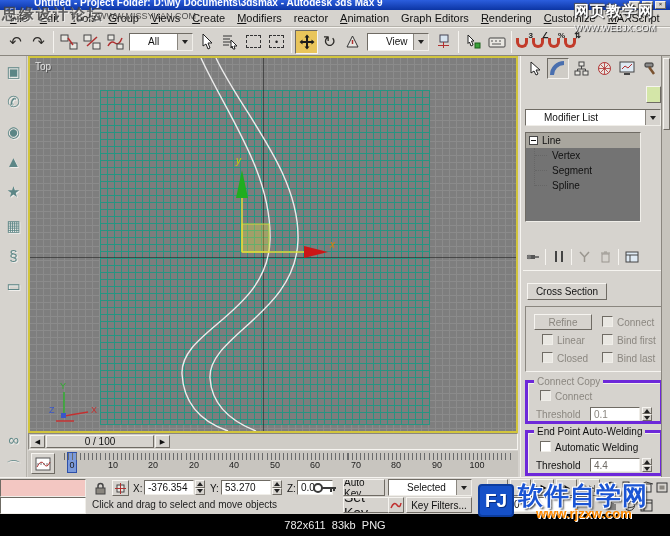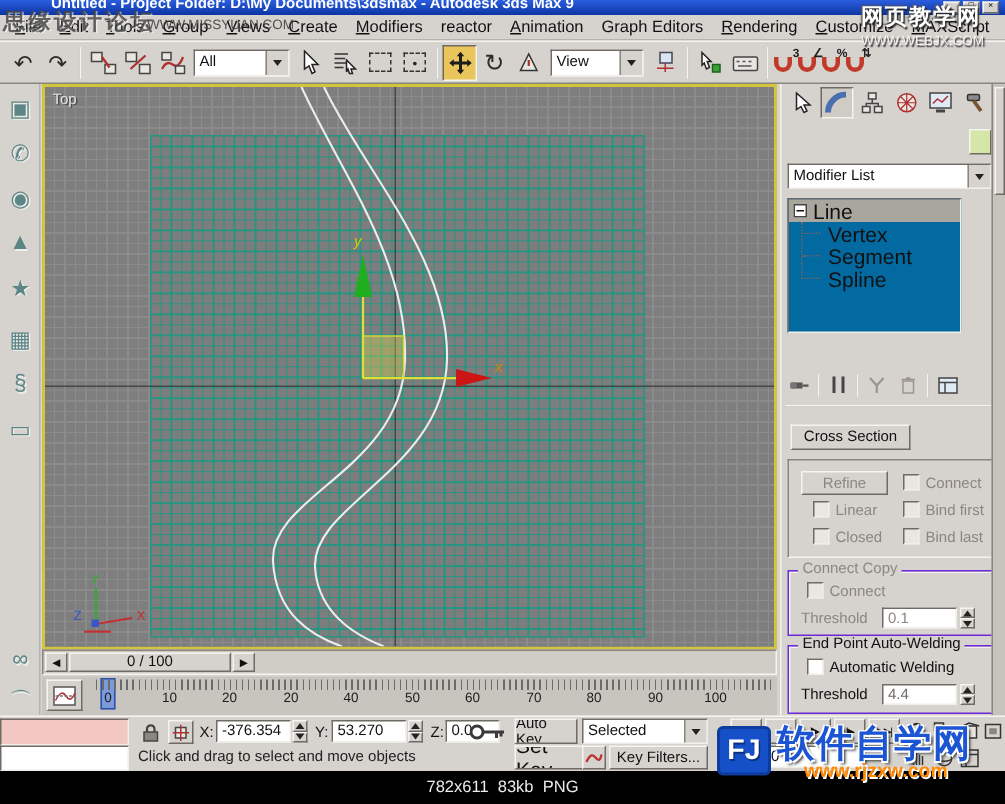--- a/index.html
+++ b/index.html
@@ -25,21 +25,21 @@
 .title-text{position:absolute;left:34px;top:-3px;color:#fff;font-size:10px;font-weight:bold;white-space:nowrap}
 .winbtns{position:absolute;right:4px;top:1px;display:flex;gap:2px}
 .winbtn{width:11px;height:8px;background:#d6d3ce;border:1px solid;border-color:#f6f4f0 #6f6b64 #6f6b64 #f6f4f0;font-size:6px;line-height:5px;text-align:center;color:#111}
 .menubar{position:absolute;left:0;top:10px;width:670px;height:17px;display:flex;align-items:center;padding-left:4px;border-bottom:1px solid #b5b2ab}
 .menubar span{padding:0 6px;white-space:nowrap}
 .menubar span::first-letter{text-decoration:underline}
 .menubar span.na::first-letter{text-decoration:none}
 .toolbar{position:absolute;left:0;top:27px;width:670px;height:29px;display:flex;align-items:center;padding-left:4px;border-top:1px solid #f6f4f0;border-bottom:1px solid #8a867f;overflow:hidden}
 .ticon{width:23px;height:24px;display:flex;align-items:center;justify-content:center;font-size:15px;color:#2e2c29;flex:0 0 auto}
 .dd{height:18px;background:#fff;border:1px solid;border-color:#6f6b64 #f0eee9 #f0eee9 #6f6b64;display:flex;align-items:center;flex:0 0 auto}
-.dd .dtext{flex:1;padding:0 3px;font-size:10px;overflow:hidden;white-space:nowrap}
+.dd .dtext{flex:1;padding:0 18px;font-size:10px;overflow:hidden;white-space:nowrap}
 .dd .dbtn{width:15px;height:100%;background:#d6d3ce;border-left:1px solid #8a867f;display:flex;align-items:center;justify-content:center}
 .dashrect{width:15px;height:13px;border:1px dashed #333;display:flex;align-items:center;justify-content:center}
 .magnet{position:relative;width:16px;height:15px;flex:0 0 auto}
 .magnet i{position:absolute;left:1px;bottom:1px;width:12px;height:10px;border:3px solid #c23b2a;border-top:none;border-radius:0 0 8px 8px}
 .magnet .sup{position:absolute;right:-2px;top:-3px;font-size:8px;font-weight:bold;color:#222}
 
 .shelf{position:absolute;left:0;top:56px;width:27px;height:421px;border-right:1px solid #b5b2ab}
 .shelf .sicon{position:absolute;left:2px;width:23px;height:23px;display:flex;align-items:center;justify-content:center;font-size:15px;color:#5c8686;text-shadow:1px 1px 0 #f0efec}
 
 .viewport{position:absolute;left:28px;top:56px;width:490px;height:377px;border:2px solid #d2c53c;background:#7e7e7e}
@@ -48,32 +48,32 @@
 .teal-plane{position:absolute;left:70px;top:32px;width:330px;height:335px;background-color:#7d7d7d;
  background-image:repeating-linear-gradient(to right,transparent 0 6px,rgba(35,150,130,.95) 6px 7px),repeating-linear-gradient(to bottom,transparent 0 6px,rgba(35,150,130,.95) 6px 7px);
  border:1px solid rgba(35,150,130,.95)}
 .origin-v{position:absolute;left:233px;top:0;width:1px;height:100%;background:rgba(35,35,35,.6)}
 .origin-h{position:absolute;left:0;top:199px;width:100%;height:1px;background:rgba(35,35,35,.6)}
 .vp-label{position:absolute;left:5px;top:3px;color:#e3e3e3;font-size:10px;text-shadow:1px 1px 0 #4c4c4c}
 
 .cmdpanel{position:absolute;left:520px;top:56px;width:150px;height:421px;border-left:1px solid #f6f4f0}
 .cmdtabs{position:absolute;left:3px;top:2px;display:flex;gap:1px}
 .cmdtab{width:22px;height:21px;display:flex;align-items:center;justify-content:center}
-.stackbox{position:absolute;left:4px;top:76px;width:116px;height:90px;background:#0369a1;border:1px solid;border-color:#6f6b64 #f0eee9 #f0eee9 #6f6b64;font-size:14px}
+.stackbox{position:absolute;left:4px;top:76px;width:116px;height:90px;background:#737373;border:1px solid;border-color:#6f6b64 #f0eee9 #f0eee9 #6f6b64;font-size:10px}
 .stackrow{position:relative;height:15px;display:flex;align-items:center}
 .stackrow.selrow{background:#a9a69e}
 .minusbox{width:9px;height:9px;border:1px solid #444;background:#fff;margin:0 4px 0 3px;position:relative}
 .minusbox i{position:absolute;left:1px;top:3px;width:5px;height:1px;background:#111}
 .treeline{position:absolute;left:8px;top:15px;width:1px;height:38px;border-left:1px dotted #666}
 .treerow{padding-left:26px;position:relative}
 .treerow::before{content:"";position:absolute;left:9px;top:7px;width:12px;border-top:1px dotted #666}
 .stacktools{position:absolute;left:2px;top:190px;width:140px;height:21px;display:flex;align-items:center;gap:2px}
 .stool{width:19px;height:18px;display:flex;align-items:center;justify-content:center}
 .vsep{width:1px;height:16px;background:#8a867f;border-right:1px solid #f6f4f0;margin:0 1px}
-.groupbox{position:absolute;border:1px solid #6d28d9;box-shadow:inset 1px 1px 0 #f3f1ec}
+.groupbox{position:absolute;border:3px solid #6d28d9;box-shadow:inset 1px 1px 0 #f3f1ec}
 .legend{position:absolute;top:-7px;left:6px;background:#d6d3ce;padding:0 3px;font-size:10px;white-space:nowrap}
 .pscroll{position:absolute;right:0;top:0;width:9px;height:421px;background:#c6c3bc;border-left:1px solid #8a867f}
 .pthumb{position:absolute;left:1px;top:2px;width:7px;height:72px;background:#d6d3ce;border:1px solid;border-color:#f6f4f0 #6f6b64 #6f6b64 #f6f4f0}
 
 .timeslider{position:absolute;left:28px;top:433px;width:490px;height:17px;background:#cfccc6;border:1px solid;border-color:#8a867f #f6f4f0 #f6f4f0 #8a867f;display:flex;align-items:center}
 .ts-btn{width:15px;height:13px;margin:0 1px;font-size:7px}
 .ts-thumb{width:108px;height:13px;font-size:10px}
 .trackbar{position:absolute;left:28px;top:451px;width:490px;height:26px;background:#c8c5bf}
 .ruler{position:absolute;left:36px;top:2px;width:450px;height:7px;
  background-image:repeating-linear-gradient(to right,#6b6b6b 0 1px,transparent 1px 4.05px)}

